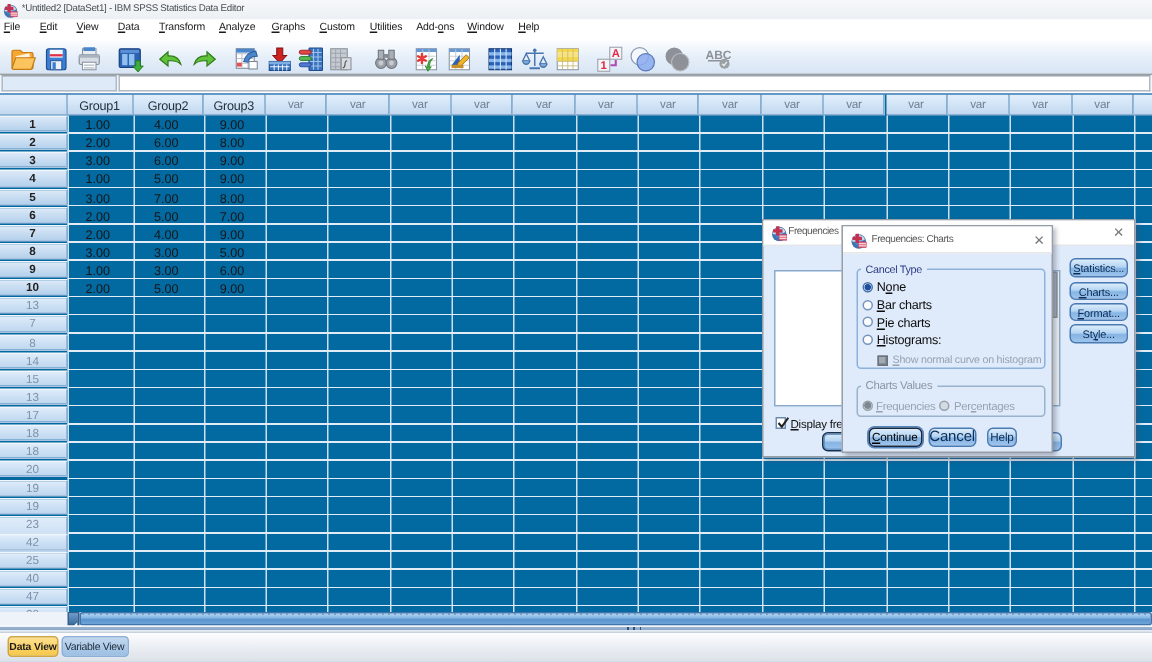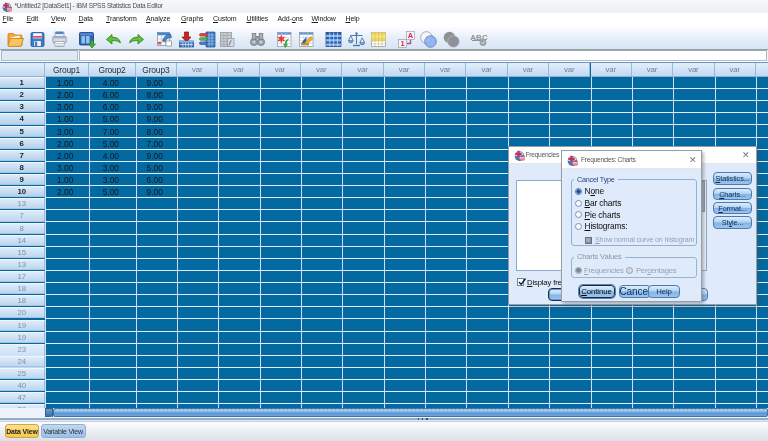--- a/index.html
+++ b/index.html
@@ -286,21 +286,21 @@
     <div class="rh" style="top:172.16px;height:11.12px;line-height:10.62px">14</div>
     <div class="rh" style="top:184.28px;height:11.12px;line-height:10.62px">15</div>
     <div class="rh" style="top:196.40px;height:11.12px;line-height:10.62px">13</div>
     <div class="rh" style="top:208.52px;height:11.12px;line-height:10.62px">17</div>
     <div class="rh" style="top:220.64px;height:11.12px;line-height:10.62px">18</div>
     <div class="rh" style="top:232.76px;height:11.12px;line-height:10.62px">18</div>
     <div class="rh" style="top:244.88px;height:11.12px;line-height:10.62px">20</div>
     <div class="rh" style="top:257.00px;height:11.12px;line-height:10.62px">19</div>
     <div class="rh" style="top:269.12px;height:11.12px;line-height:10.62px">19</div>
     <div class="rh" style="top:281.24px;height:25px;line-height:10.62px">23</div>
-    <div class="rh" style="top:293.36px;height:11.12px;line-height:10.62px">24</div>
+    <div class="rh" style="top:293.36px;height:11.12px;line-height:10.62px">42</div>
     <div class="rh" style="top:305.48px;height:11.12px;line-height:10.62px">25</div>
     <div class="rh" style="top:317.60px;height:11.12px;line-height:10.62px">40</div>
     <div class="rh" style="top:329.72px;height:11.12px;line-height:10.62px">47</div>
     <div class="rh" style="top:341.84px;height:11.12px;line-height:10.62px">28</div>
     <div class="cell" style="left:44.50px;top:15.60px;width:44.80px">1.00</div>
     <div class="cell" style="left:89.30px;top:15.60px;width:46.50px">4.00</div>
     <div class="cell" style="left:135.80px;top:15.60px;width:41.20px">9.00</div>
     <div class="cell" style="left:44.50px;top:27.72px;width:44.80px">2.00</div>
     <div class="cell" style="left:89.30px;top:27.72px;width:46.50px">6.00</div>
     <div class="cell" style="left:135.80px;top:27.72px;width:41.20px">8.00</div>
@@ -400,13 +400,13 @@
     <div class="abs" style="left:24px;top:87px;width:4.3px;height:4.3px;background:#a2aab4"></div>
     <div class="rlabel dis2" style="left:33px;top:84.5px;font-size:7.1px !important;letter-spacing:-0.15px !important"><u>S</u>how normal curve on histogram</div>
     <div class="gbox" style="left:8.5px;top:105.5px;width:126px;height:21px;border-color:#9ab2cc"></div>
     <div class="glabel dis2" style="left:12px;top:101px;color:#8a96a4">Charts Values</div>
     <div class="radio dissel" style="left:12.5px;top:115.6px"></div>
     <div class="rlabel dis2" style="left:22px;top:114.5px"><u>F</u>requencies</div>
     <div class="radio dis" style="left:63.5px;top:115.6px"></div>
     <div class="rlabel dis2" style="left:74px;top:114.5px">Per<u>c</u>entages</div>
     <div class="btn" style="left:16.5px;top:133.5px;width:36px;height:13px;line-height:12.5px;border:1px solid #1a2a3c;box-shadow:0 0 0 1px #5585c0;color:#000;font-size:7.8px"><u>C</u>ontinue</div>
     <div class="btn" style="left:56.5px;top:133.5px;width:32px;height:13px;line-height:12.5px;font-size:10px">Cancel</div>
-    <div class="btn" style="left:86px;top:133.5px;width:32px;height:13px;line-height:12.5px;font-size:7.8px">Help</div>
+    <div class="btn" style="left:96px;top:133.5px;width:20px;height:13px;line-height:12.5px;font-size:7.8px">Help</div>
   </div>
 </body></html>

